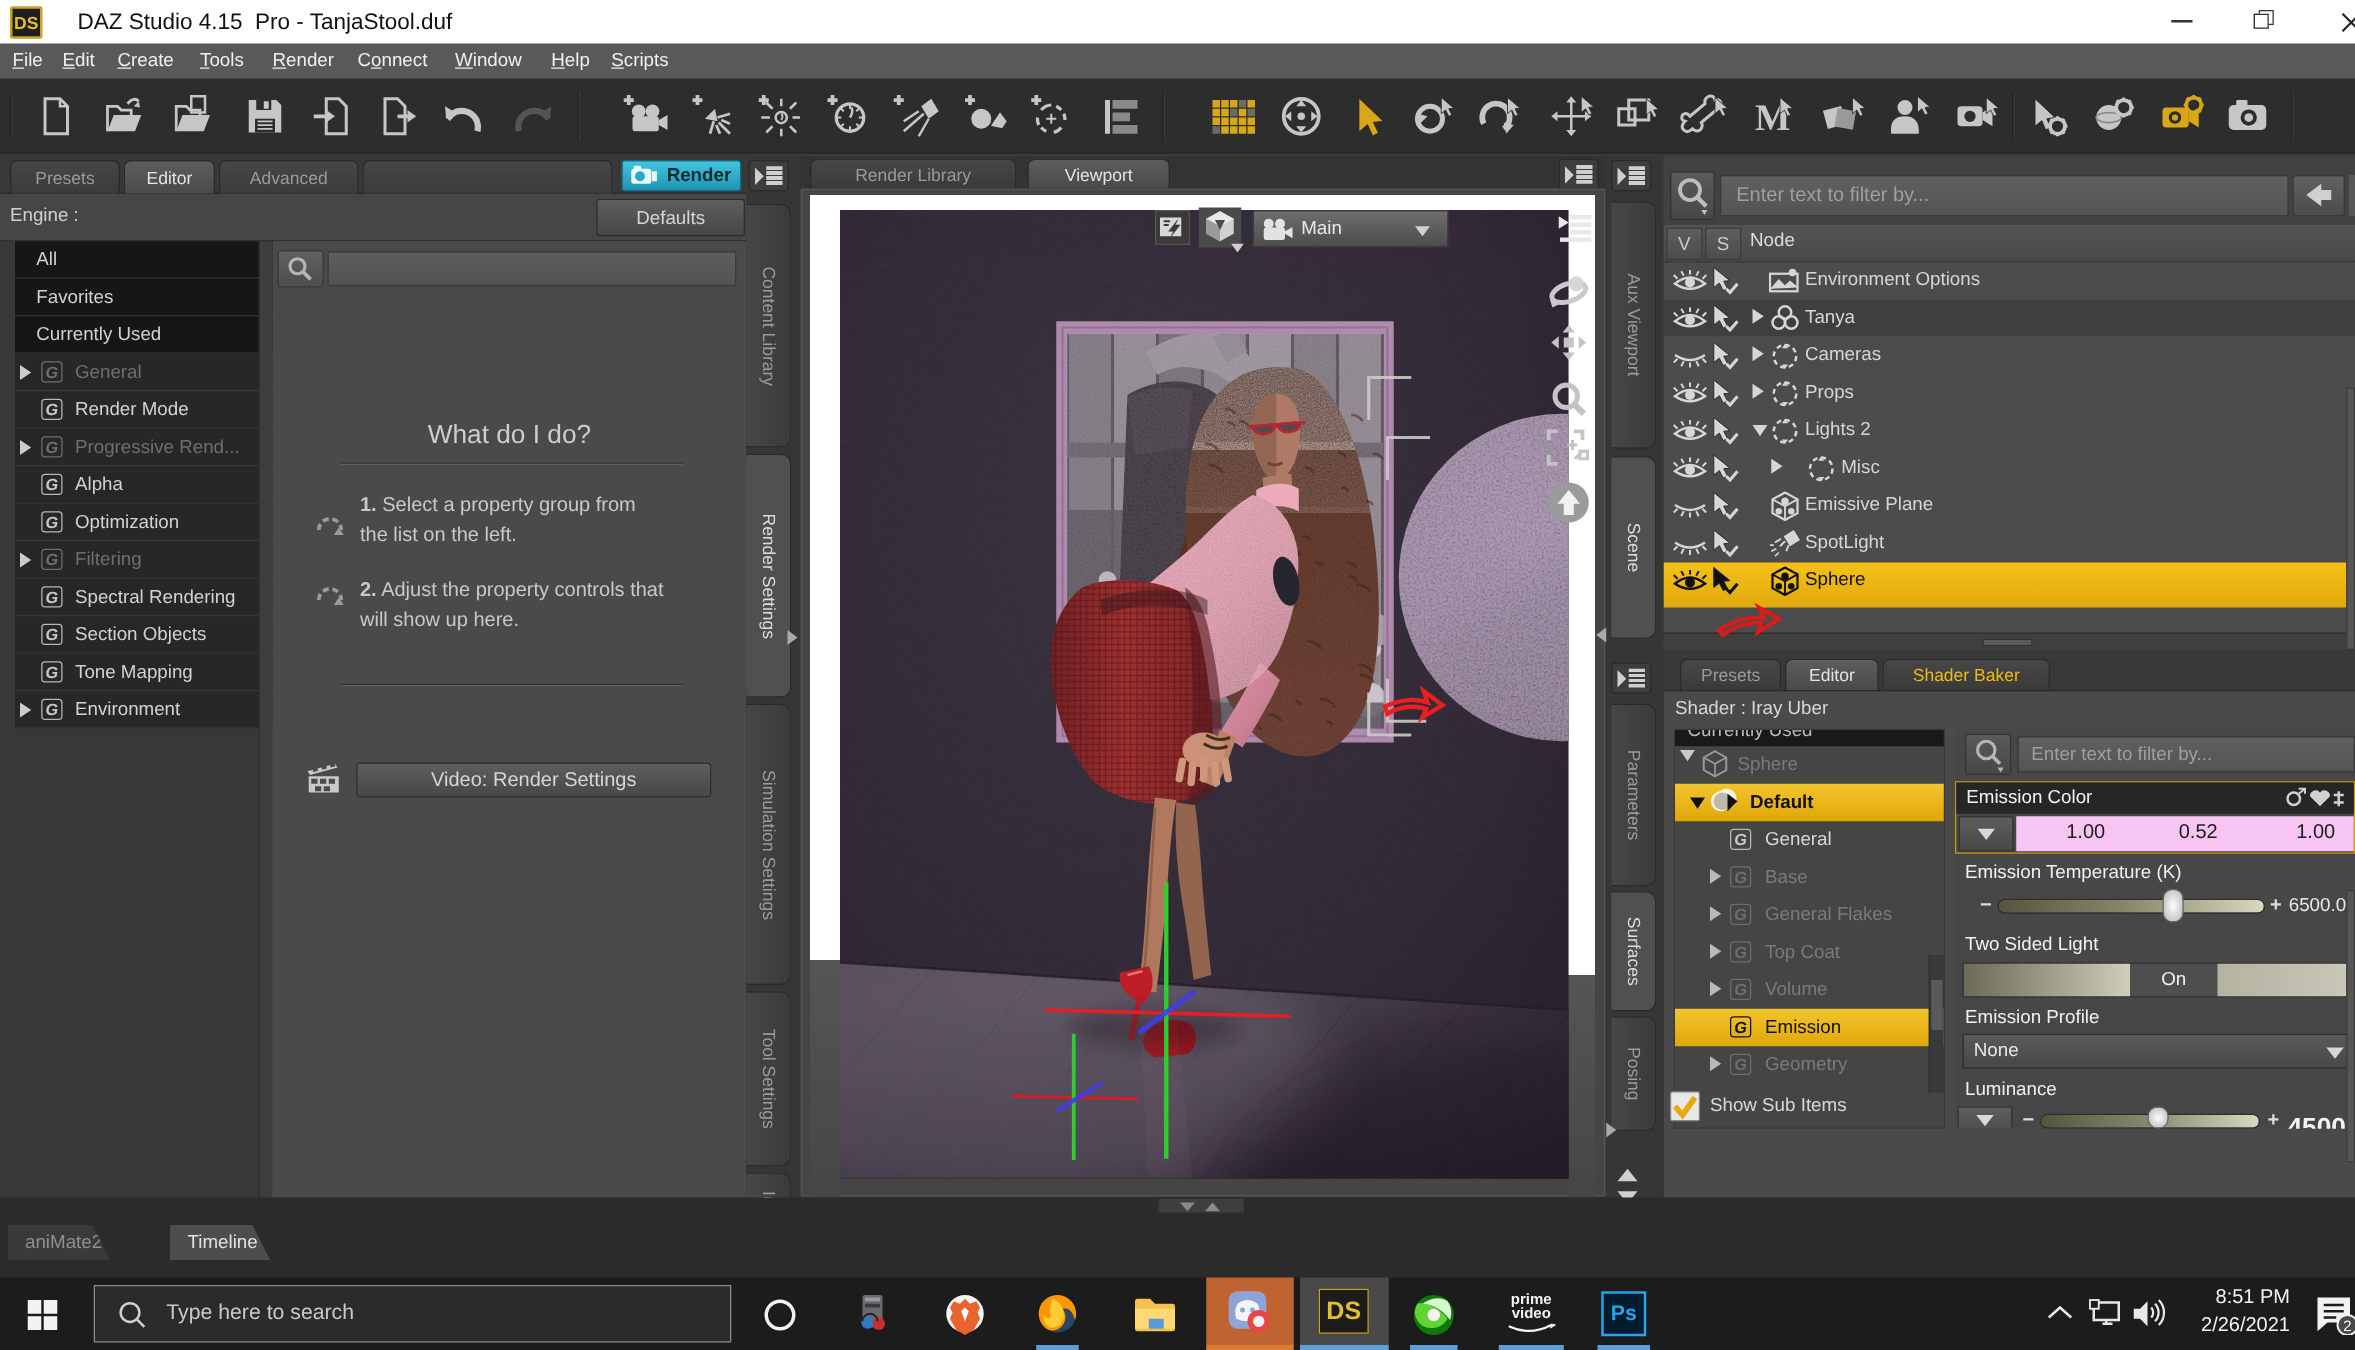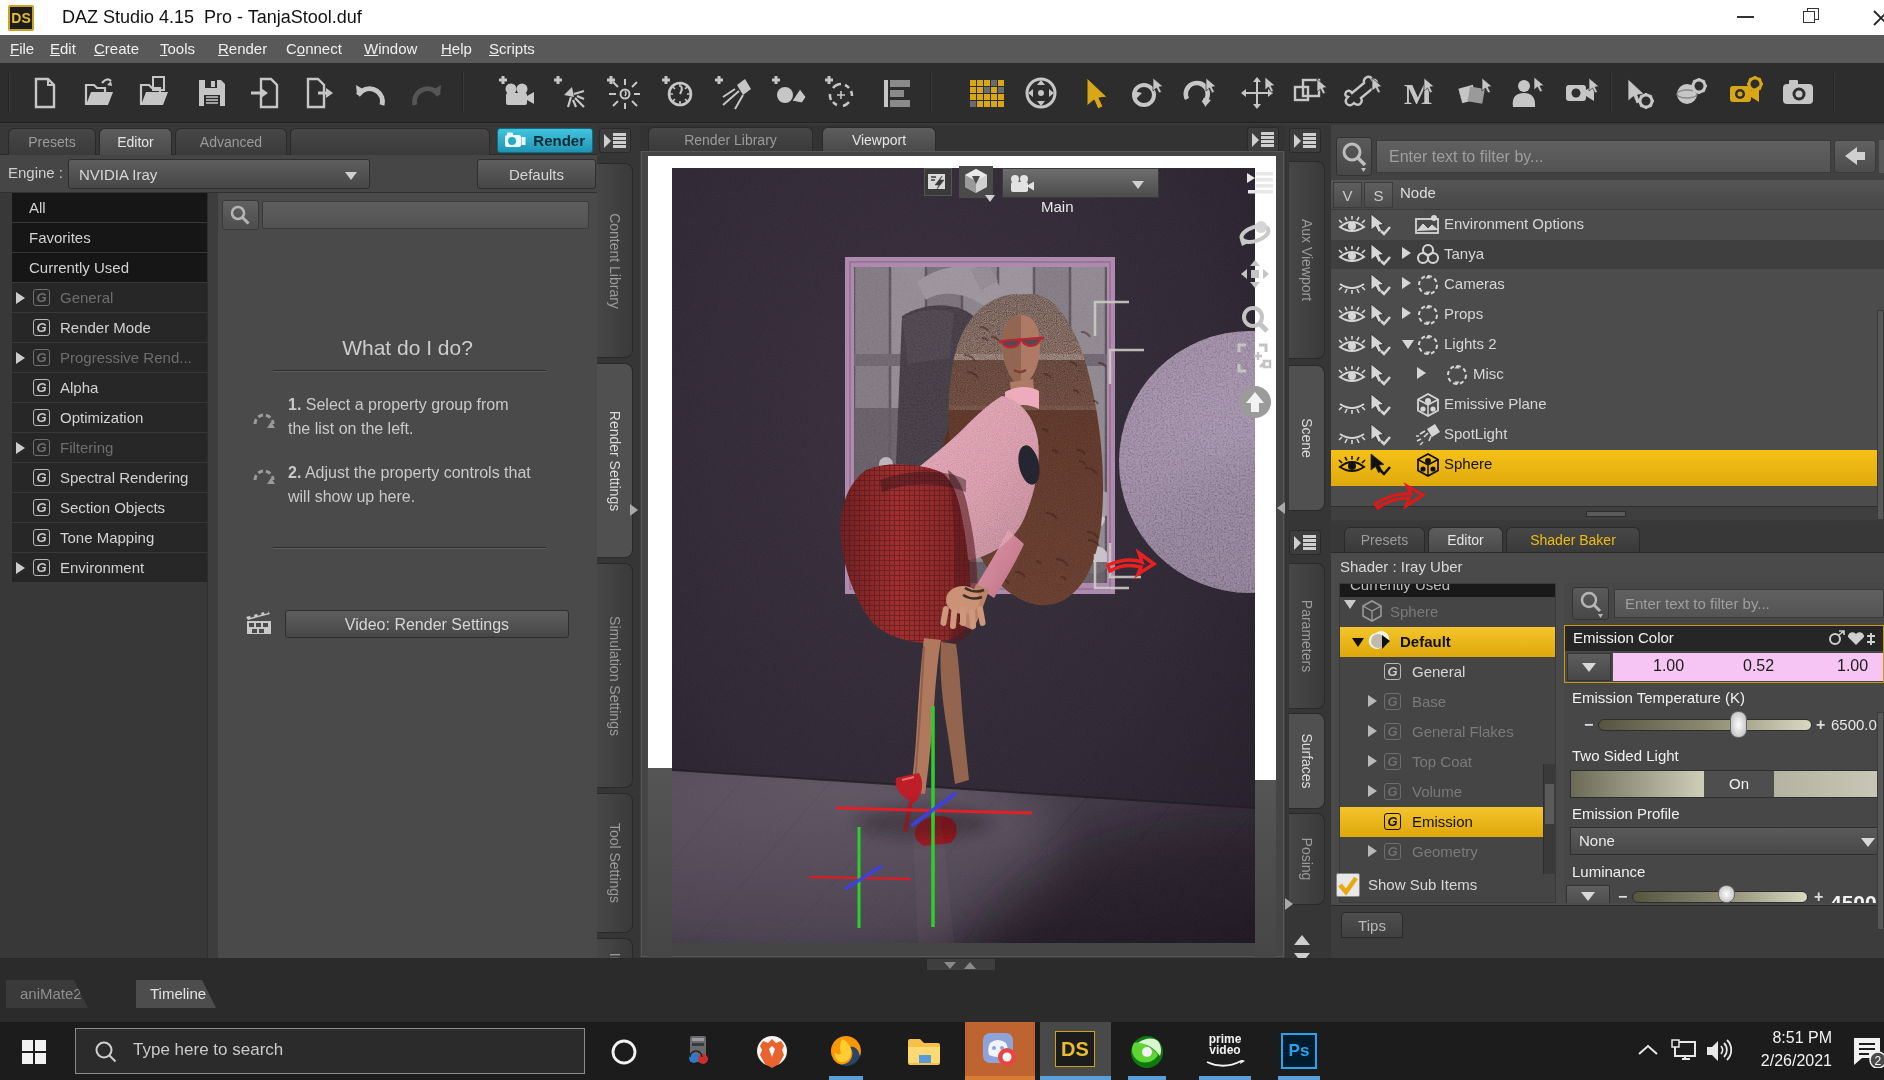--- a/index.html
+++ b/index.html
@@ -338,23 +338,20 @@
     <div class="abs" style="left:497px;top:3px;width:96px;height:25px;background:linear-gradient(#43c4de,#1f95b4);border:1px solid #0e6b84;border-radius:3px;color:#092a33;font-size:15px;font-weight:bold;line-height:24px;text-align:right;padding-right:7px;">Render</div>
     <svg class="abs" style="left:504px;top:7px;" width="22" height="17">
         <rect x="1" y="3" width="16" height="12" rx="2" fill="#eaf7fb"></rect>
         <circle cx="8" cy="9" r="4" fill="#2aa9c6"></circle>
         <rect x="3" y="0.5" width="6" height="4" rx="1" fill="#eaf7fb"></rect>
         <rect x="17.5" y="5" width="4" height="8" fill="#eaf7fb"></rect>
       </svg>
 
     <div class="abs" style="left:0;top:31px;width:597px;height:37px;background:#464646;border-bottom:1px solid #303030;"></div>
     <div class="abs" style="left:8px;top:39px;font-size:15px;color:#cfcfcf;">Engine :</div>
-    <div class="btn" style="left:68px;top:34px;width:302px;height:30px;text-align:left;line-height:29px;padding-left:10px;">NVIDIA Iray
-      <span style="position:absolute;right:12px;top:12px;width:0;height:0;border-top:8px solid #cfcfcf;border-left:6px solid transparent;border-right:6px solid transparent;"></span>
-    </div>
     <div class="btn" style="left:477px;top:34px;width:119px;height:30px;line-height:29px;">Defaults</div>
 
     <div id="llist" class="abs">
       <div class="lrow cat" style="top:0px;"><span style="margin-left:17px;">All</span></div>
       <div class="lrow cat" style="top:30px;"><span style="margin-left:17px;">Favorites</span></div>
       <div class="lrow cat" style="top:60px;"><span style="margin-left:17px;">Currently Used</span></div>
       <div class="lrow dim" style="top:90px;"><i class="larr"></i><i class="gicon">G</i><span style="margin-left:48px;">General</span></div>
       <div class="lrow" style="top:120px;"><i class="gicon">G</i><span style="margin-left:48px;">Render Mode</span></div>
       <div class="lrow dim" style="top:150px;"><i class="larr"></i><i class="gicon">G</i><span style="margin-left:48px;">Progressive Rend...</span></div>
       <div class="lrow" style="top:180px;"><i class="gicon">G</i><span style="margin-left:48px;">Alpha</span></div>
@@ -710,21 +707,21 @@
           </svg>
         <span style="position:absolute;right:-2px;bottom:-4px;width:0;height:0;border-top:7px solid #cfcfcf;border-left:5px solid transparent;border-right:5px solid transparent;"></span>
       </div>
       <div class="abs" style="left:360px;top:16px;width:157px;height:30px;background:linear-gradient(#6e6e6e,#4c4c4c);border:1px solid #3a3a3a;">
         <svg style="position:absolute;left:6px;top:5px;" width="26" height="20">
             <circle cx="6" cy="5" r="4" fill="#e2e2e2"></circle>
             <circle cx="15" cy="5" r="4" fill="#e2e2e2"></circle>
             <rect x="2" y="8" width="17" height="10" rx="2" fill="#e2e2e2"></rect>
             <path d="M19,11 l6,-3.5 v9 l-6,-3.5 z" fill="#e2e2e2"></path>
           </svg>
-        <span style="position:absolute;left:38px;top:5px;font-size:15px;color:#e8e8e8;margin-top:24px;">Main</span>
+        <span style="position:absolute;left:38px;top:5px;font-size:15px;color:#e8e8e8;">Main</span>
         <span style="position:absolute;right:14px;top:12px;width:0;height:0;border-top:8px solid #d0d0d0;border-left:6px solid transparent;border-right:6px solid transparent;"></span>
       </div>
       <div class="abs" style="left:603px;top:18px;width:31px;height:26px;">
         <svg width="31" height="26">
             <path d="M2,3 l8,5 -8,5 z" fill="#e8e8e8"></path>
             <g fill="#e8e8e8">
               <rect x="11" y="2" width="17" height="3.5"></rect>
               <rect x="11" y="8" width="17" height="3.5"></rect>
               <rect x="11" y="14" width="17" height="3.5"></rect>
               <rect x="3" y="20" width="25" height="3.5"></rect>
@@ -1100,23 +1097,20 @@
           <span style="position:absolute;left:14px;top:6px;width:0;height:0;border-top:9px solid #d8d8d8;border-left:7px solid transparent;border-right:7px solid transparent;"></span>
         </div>
         <span style="position:absolute;left:52px;top:3px;color:#ddd;font-weight:bold;">−</span>
         <div class="abs" style="left:66px;top:6px;width:176px;height:12px;background:linear-gradient(90deg,#55543e,#8a8970,#d9d8c0);border:1px solid #2e2e2e;border-radius:6px;"></div>
         <div class="abs" style="left:152px;top:0;width:17px;height:18px;background:radial-gradient(#fdfdfd,#b5b5b5);border:1px solid #666;border-radius:8px;"></div>
         <span style="position:absolute;left:248px;top:3px;color:#ddd;font-weight:bold;">+</span>
         <span style="position:absolute;left:264px;top:6px;color:#f2f2f2;font-size:21px;font-weight:bold;">4500</span>
       </div>
     </div>
 
-    <div class="abs" style="left:0;top:380px;width:553px;height:53px;background:#3c3c3c;border-top:1px solid #2a2a2a;">
-      <div class="abs" style="left:10px;top:6px;width:62px;height:26px;background:linear-gradient(#4e4e4e,#404040);border:1px solid #2a2a2a;border-radius:5px 5px 0 0;color:#b9b9b9;font-size:15px;text-align:center;line-height:25px;">Tips</div>
-    </div>
   </div>
   <div class="abs" style="left:1877px;top:310px;width:7px;height:210px;background:#565656;border:1px solid #3a3a3a;"></div>
   <div class="abs" style="left:1877px;top:712px;width:7px;height:218px;background:#565656;border:1px solid #3a3a3a;"></div>
   <div class="abs" style="left:630px;top:504px;width:0;height:0;border-left:8px solid #aaa;border-top:6px solid transparent;border-bottom:6px solid transparent;"></div>
   <div class="abs" style="left:1277px;top:502px;width:0;height:0;border-right:8px solid #aaa;border-top:6px solid transparent;border-bottom:6px solid transparent;"></div>
   <div class="abs" style="left:1285px;top:898px;width:0;height:0;border-left:8px solid #aaa;border-top:6px solid transparent;border-bottom:6px solid transparent;"></div>
   <div id="bstrip" class="abs">
     <div class="abs" style="left:926px;top:0;width:70px;height:13px;background:#3e3e3e;border:1px solid #2a2a2a;">
       <span style="position:absolute;left:17px;top:3px;width:0;height:0;border-top:7px solid #8a8a8a;border-left:6px solid transparent;border-right:6px solid transparent;"></span>
       <span style="position:absolute;left:37px;top:3px;width:0;height:0;border-bottom:7px solid #8a8a8a;border-left:6px solid transparent;border-right:6px solid transparent;"></span>

